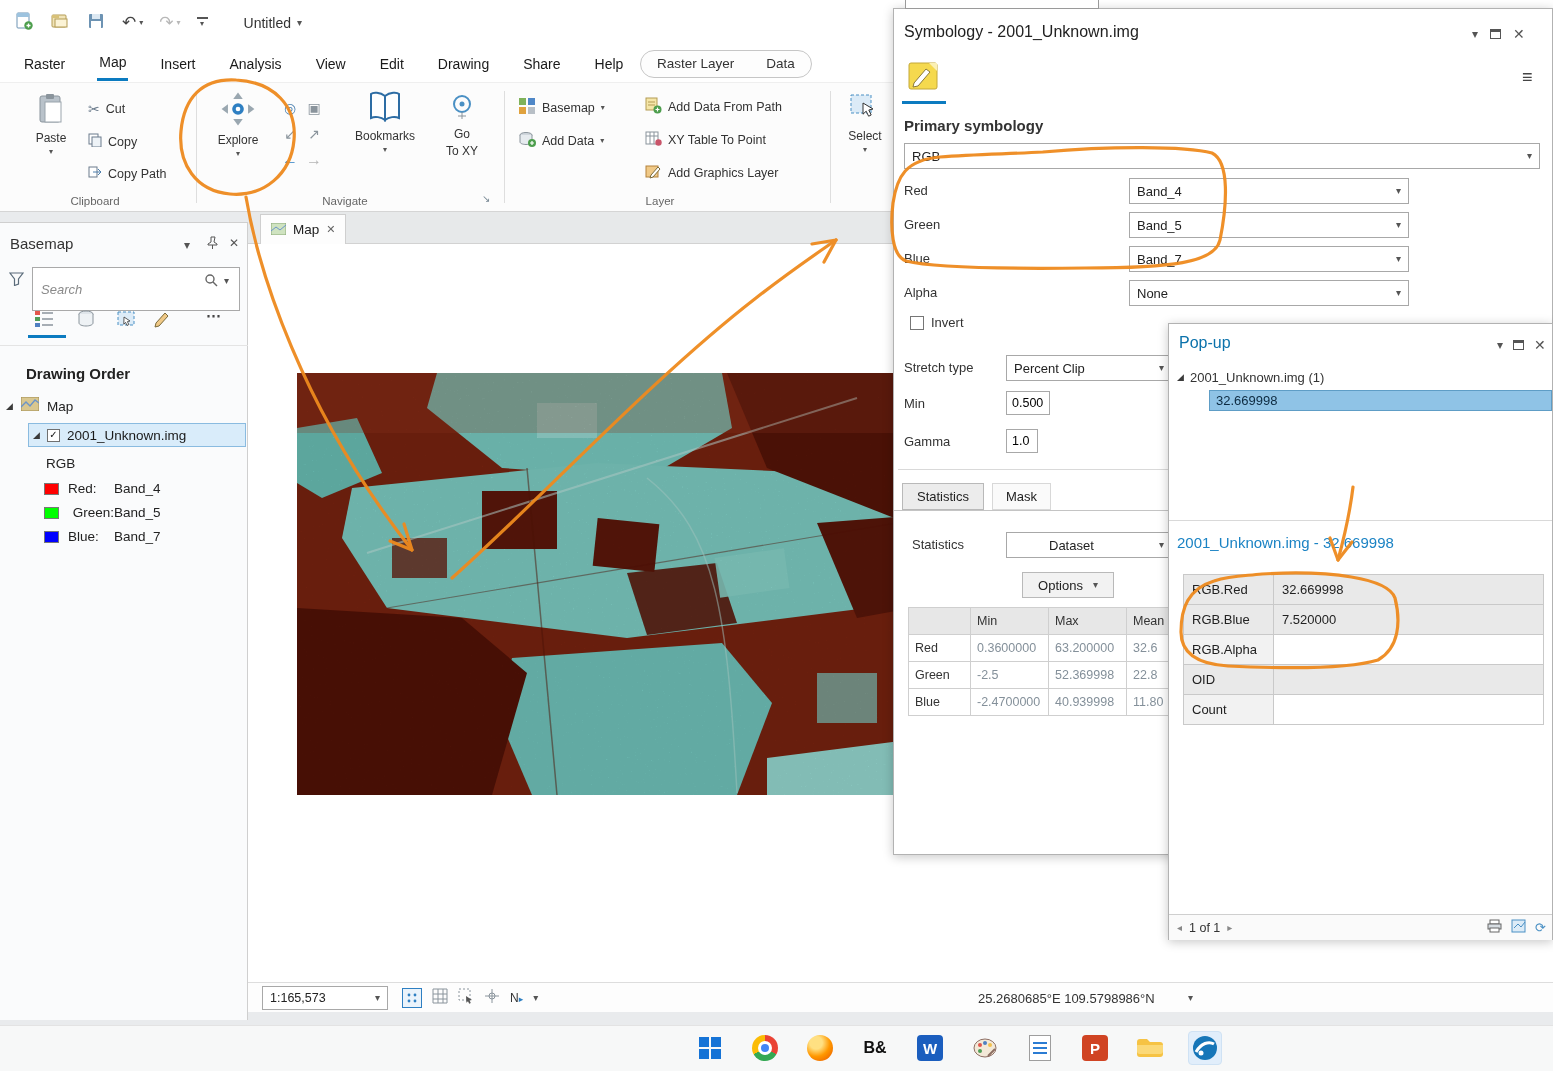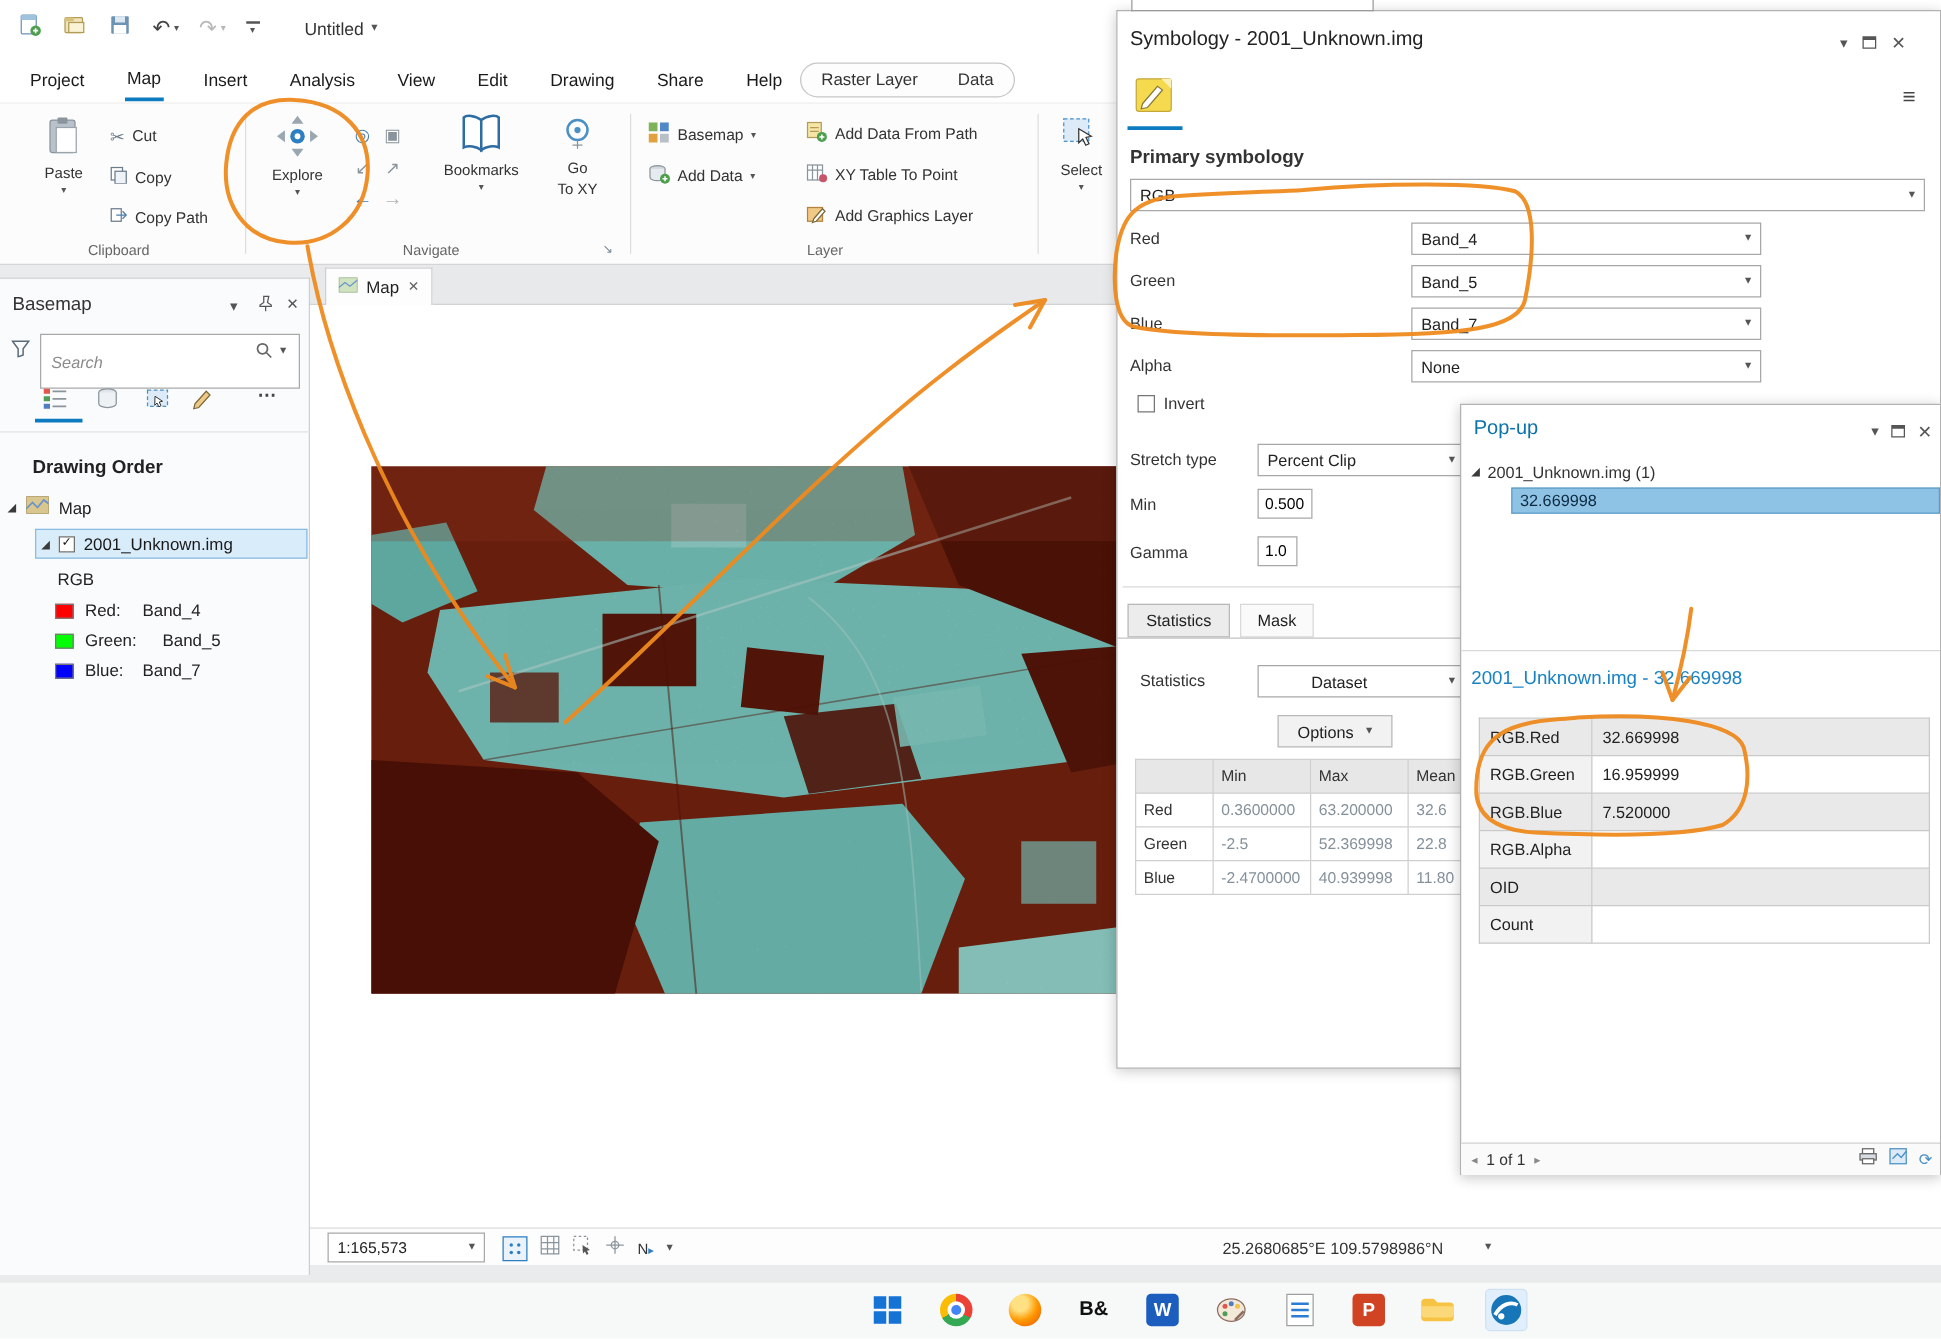--- a/index.html
+++ b/index.html
@@ -72,21 +72,21 @@
       <span class="chev">▾</span>
     </span>
   <span class="row" style="gap:6px;margin-left:20px;">
     <span style="font-size:14px;color:#333;">Untitled</span>
     <span class="chev-md">▾</span>
   </span>
 </div>
 
 <div class="abs" style="left:0;top:45px;width:1553px;height:37px;background:#fff;">
   <div class="row" style="gap:30px;padding-left:22px;height:100%;">
-    <div class="menu-tab">Project</div>
+    <div class="menu-tab">Raster</div>
     <div class="menu-tab active">Map</div>
     <div class="menu-tab">Insert</div>
     <div class="menu-tab">Analysis</div>
     <div class="menu-tab">View</div>
     <div class="menu-tab">Edit</div>
     <div class="menu-tab">Drawing</div>
     <div class="menu-tab">Share</div>
     <div class="menu-tab">Help</div>
   </div>
   <div class="abs row" style="left:640px;top:5px;height:28px;border:1px solid #c6c6c6;border-radius:15px;background:#fdfdfd;">
@@ -286,21 +286,21 @@
 
   <div class="abs row" style="left:44px;top:258px;gap:9px;">
     <span style="width:15px;height:12px;border:1px solid #777;background:#ff0000;"></span>
     <span class="row" style="gap:0;">
         <span style="font-size:13.5px;color:#222;display:inline-block;width:46px;">Red:</span>
         <span style="font-size:13.5px;color:#222;">Band_4</span>
       </span>
   </div>
   <div class="abs row" style="left:44px;top:282px;gap:9px;">
     <span style="width:15px;height:12px;border:1px solid #777;background:#00ff00;"></span>
-    <span class="row" style="gap:16px;">
+    <span class="row" style="gap:0;text-align:right;">
         <span style="font-size:13.5px;color:#222;display:inline-block;width:46px;">Green:</span>
         <span style="font-size:13.5px;color:#222;">Band_5</span>
       </span>
   </div>
   <div class="abs row" style="left:44px;top:306px;gap:9px;">
     <span style="width:15px;height:12px;border:1px solid #777;background:#0000ff;"></span>
     <span class="row" style="gap:0;">
         <span style="font-size:13.5px;color:#222;display:inline-block;width:46px;">Blue:</span>
         <span style="font-size:13.5px;color:#222;">Band_7</span>
       </span>
@@ -514,24 +514,20 @@
 
   <div class="abs" style="left:0;top:196px;width:383px;height:1px;background:#d9d9d9;"></div>
   <div class="abs" style="left:8px;top:210px;font-size:15px;color:#1b83c4;">2001_Unknown.img - 32.669998</div>
 
   <table class="pp-table abs" style="left:14px;top:250px;">
     <tbody>
         <tr class="odd">
           <td class="fname" style="width:90px;">RGB.Red</td>
           <td style="width:270px;">32.669998</td>
         </tr>
-    <tr class="even">
-          <td class="fname">RGB.Green</td>
-          <td>16.959999</td>
-        </tr>
     <tr class="odd">
           <td class="fname">RGB.Blue</td>
           <td>7.520000</td>
         </tr>
     <tr class="even">
           <td class="fname">RGB.Alpha</td>
           <td></td>
         </tr>
     <tr class="odd">
           <td class="fname">OID</td>

